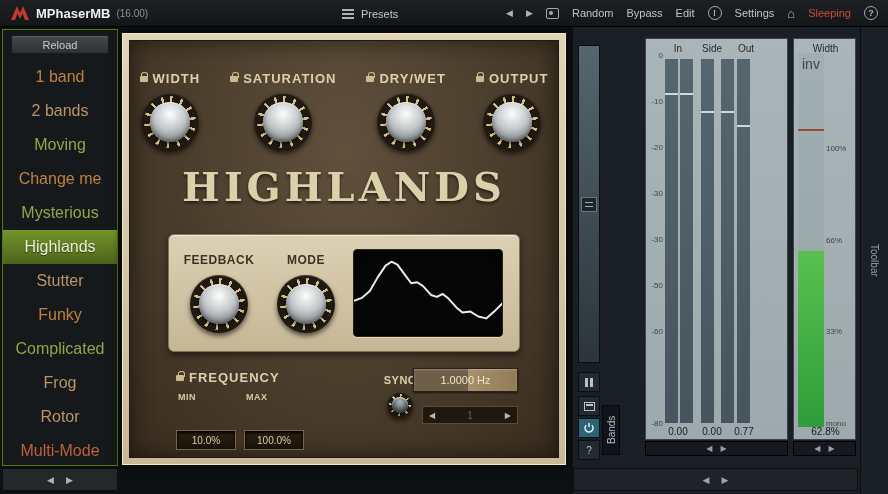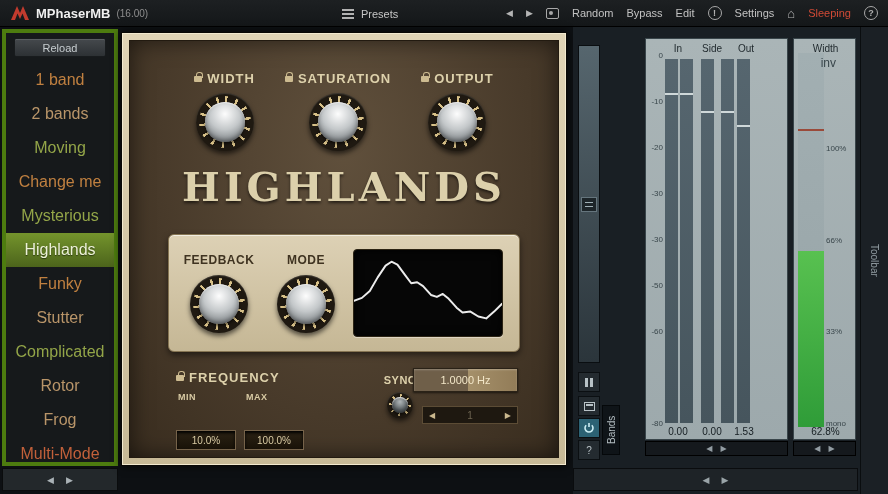--- a/index.html
+++ b/index.html
@@ -17,21 +17,21 @@
   .topbar-right { margin-left:auto; display:flex; align-items:center; gap:13px; color:#c2c2c2; font-size:11px; }
   .tb-btn { cursor:pointer; }
   .arrow { font-size:9px; color:#b4b4b4; cursor:pointer; }
   .circle-icon { width:14px; height:14px; border:1px solid #a8a8a8; border-radius:50%; font-size:9px; font-weight:bold; color:#b0b0b0; display:inline-flex; align-items:center; justify-content:center; cursor:pointer; }
   .img-icon { width:13px; height:11px; border:1px solid #a8a8a8; border-radius:2px; position:relative; cursor:pointer; }
   .img-icon::after { content:''; position:absolute; left:2px; top:2px; width:4px; height:4px; border-radius:50%; background:#a8a8a8; }
   .home-glyph { font-size:13px; color:#b4b4b4; cursor:pointer; }
   .sleeping { color:#d04a36; }
 
   
-  .sidebar { position:absolute; left:2px; top:29px; width:116px; height:437px; background:#16191b; border:4px solid #4d7c0f; }
+  .sidebar { position:absolute; left:2px; top:29px; width:116px; height:437px; background:#16191b; border:1px solid #4d7c0f; }
   .reload-btn { margin:5px 8px 6px 8px; height:19px; background:linear-gradient(#45494d,#2d3134); border:1px solid #181b1d; border-radius:2px; color:#c6cccf; font-size:11px; display:flex; align-items:center; justify-content:center; cursor:pointer; box-shadow:inset 0 1px 0 rgba(255,255,255,.12); }
   .preset-item { height:34px; display:flex; align-items:center; justify-content:center; font-size:16px; cursor:pointer; }
   .preset-item.selected { background:linear-gradient(#74942c,#4c641b); text-shadow:0 1px 1px rgba(0,0,0,.5); }
   .side-nav { position:absolute; left:2px; top:468px; width:116px; height:23px; background:#23282b; border:1px solid #0a0c0d; display:flex; align-items:center; justify-content:center; gap:12px; color:#aab2b6; font-size:9px; cursor:pointer; }
 
   
   .main-panel { position:absolute; left:121px; top:32px; width:446px; height:434px; background:linear-gradient(#e0d4b6,#c7b996); border:1px solid #090805; padding:7px; box-shadow:0 0 8px rgba(0,0,0,.8), inset 0 0 0 1px #f2e9cf; }
   .main-inner { width:100%; height:100%; background:radial-gradient(ellipse at 50% 26%, #60503c, #483a2a 62%, #392d1f); border:1px solid #221a10; box-shadow:inset 0 0 22px rgba(0,0,0,.55); position:relative; }
   .knob-row { display:flex; justify-content:center; gap:30px; margin-top:30px; }
   .knob-group { display:flex; flex-direction:column; align-items:center; }
@@ -78,21 +78,21 @@
   .meter-panel { position:absolute; top:11px; height:402px; background:linear-gradient(180deg,#aab5b7,#9da9ac); border:1px solid #39454a; }
   .mp1 { left:72px; width:143px; }
   .mp2 { left:220px; width:63px; }
   .m-header { position:absolute; top:4px; font-size:10px; color:#1f282c; text-align:center; }
   .scale-l { position:absolute; left:0; width:17px; text-align:right; font-size:8px; line-height:8px; color:#39464b; }
   .meter-bar { position:absolute; top:20px; height:364px; width:13px; background:linear-gradient(180deg,#56666f,#46555d); }
   .peak { position:absolute; width:13px; height:2px; background:#cfd8d9; }
   .wbar { position:absolute; left:4px; top:14px; width:26px; height:374px; background:linear-gradient(180deg,#a2afb2,#96a3a6); }
   .wfill { position:absolute; left:0; right:0; bottom:0; height:176px; background:linear-gradient(180deg,#58c150,#2f9c38); }
   .wpeak { position:absolute; left:0; right:0; top:76px; height:2px; background:#9a4a3a; }
-  .winv { position:absolute; left:16px; top:17px; width:26px; text-align:right; font-size:12px; color:#39464b; }
+  .winv { position:absolute; left:8px; top:17px; width:26px; text-align:left; font-size:14px; color:#39464b; }
   .wlabel { position:absolute; left:32px; width:29px; font-size:8px; line-height:8px; color:#39464b; }
   .readout { position:absolute; top:387px; font-size:10px; color:#151d21; text-align:center; }
   .scroll-strip { position:absolute; top:414px; height:15px; background:#15191d; border:1px solid #000; display:flex; align-items:center; justify-content:center; gap:8px; color:#929ca2; font-size:8px; cursor:pointer; }
   .bottom-strip { position:absolute; left:0; top:441px; width:285px; height:23px; background:#1e2327; border:1px solid #0a0c0e; display:flex; align-items:center; justify-content:center; gap:12px; color:#9aa4a8; font-size:9px; cursor:pointer; }
 
   
   .toolbar-strip { position:absolute; left:860px; top:27px; width:28px; height:467px; background:#1b2025; border-left:1px solid #0a0d0f; display:flex; align-items:center; justify-content:center; color:#939da3; font-size:10px; writing-mode:vertical-rl; cursor:pointer; }
 </style>
 </head>
 <body>
@@ -128,25 +128,25 @@
 
   <div class="sidebar">
     <div class="reload-btn">Reload</div>
     <div id="preset-list">
         <div class="preset-item" style="color: rgb(192, 128, 64);">1 band</div>
         <div class="preset-item" style="color: rgb(185, 149, 105);">2 bands</div>
         <div class="preset-item" style="color: rgb(147, 165, 72);">Moving</div>
         <div class="preset-item" style="color: rgb(192, 128, 64);">Change me</div>
         <div class="preset-item" style="color: rgb(147, 165, 72);">Mysterious</div>
         <div class="preset-item selected" style="color: rgb(237, 242, 216);">Highlands</div>
+        <div class="preset-item" style="color: rgb(185, 149, 105);">Stutter</div>
         <div class="preset-item" style="color: rgb(192, 128, 64);">Funky</div>
-        <div class="preset-item" style="color: rgb(185, 149, 105);">Stutter</div>
         <div class="preset-item" style="color: rgb(147, 165, 72);">Complicated</div>
+        <div class="preset-item" style="color: rgb(185, 149, 105);">Frog</div>
         <div class="preset-item" style="color: rgb(185, 149, 105);">Rotor</div>
-        <div class="preset-item" style="color: rgb(185, 149, 105);">Frog</div>
         <div class="preset-item" style="color: rgb(194, 96, 58);">Multi-Mode</div>
       </div>
   </div>
   <div class="side-nav">
     <span>◀</span>
     <span>▶</span>
   </div>
 
   <div class="main-panel">
     <div class="main-inner">
@@ -160,20 +160,31 @@
           <div class="knob knob-lg">
               <span class="ring"></span>
               <span class="ticks"></span>
               <span class="cap"></span>
             </div>
         </div>
         <div class="knob-group">
           <div class="knob-label-row">
               <span class="lock"></span>
               <span class="panel-label">SATURATION</span>
+            </div>
+          <div class="knob knob-lg">
+              <span class="ring"></span>
+              <span class="ticks"></span>
+              <span class="cap"></span>
+            </div>
+        </div>
+        <div class="knob-group">
+          <div class="knob-label-row">
+              <span class="lock"></span>
+              <span class="panel-label">DRY/WET</span>
             </div>
           <div class="knob knob-lg">
               <span class="ring"></span>
               <span class="ticks"></span>
               <span class="cap"></span>
             </div>
         </div>
         <div class="knob-group">
           <div class="knob-label-row">
               <span class="lock"></span>
@@ -286,21 +297,21 @@
       <div class="meter-bar" style="left:75px"></div>
       <div class="meter-bar" style="left:91px"></div>
       <div class="peak" style="left:19px;top:54px"></div>
       <div class="peak" style="left:34px;top:54px"></div>
       <div class="peak" style="left:55px;top:72px"></div>
       <div class="peak" style="left:75px;top:72px"></div>
       <div class="peak" style="left:91px;top:86px"></div>
 
       <span class="readout" style="left:8px;width:48px">0.00</span>
       <span class="readout" style="left:48px;width:36px">0.00</span>
-      <span class="readout" style="left:78px;width:40px">1.53</span>
+      <span class="readout" style="left:78px;width:40px">0.77</span>
     </div>
 
     <div class="meter-panel mp2">
       <span class="m-header" style="left:0;width:63px">Width</span>
       <div class="wbar">
         <div class="wfill"></div>
         <div class="wpeak"></div>
       </div>
       <span class="winv">inv</span>
       <span class="wlabel" style="top:106px">100%</span>

